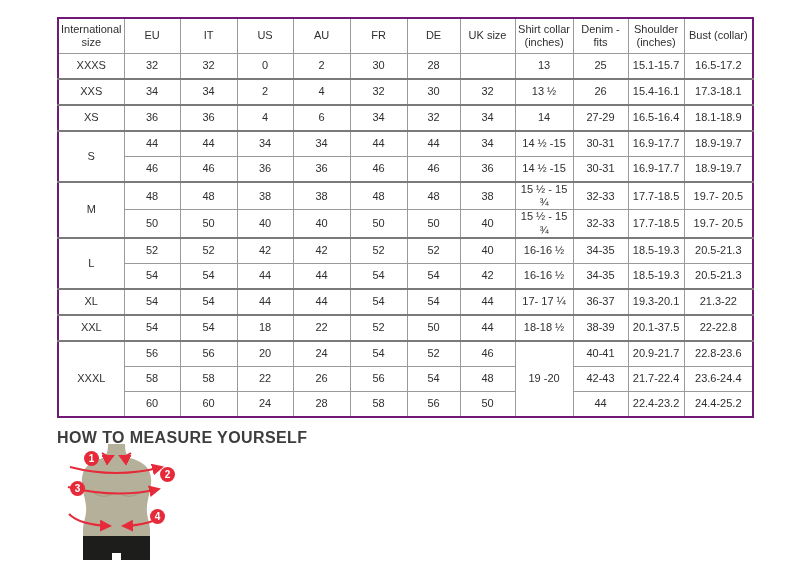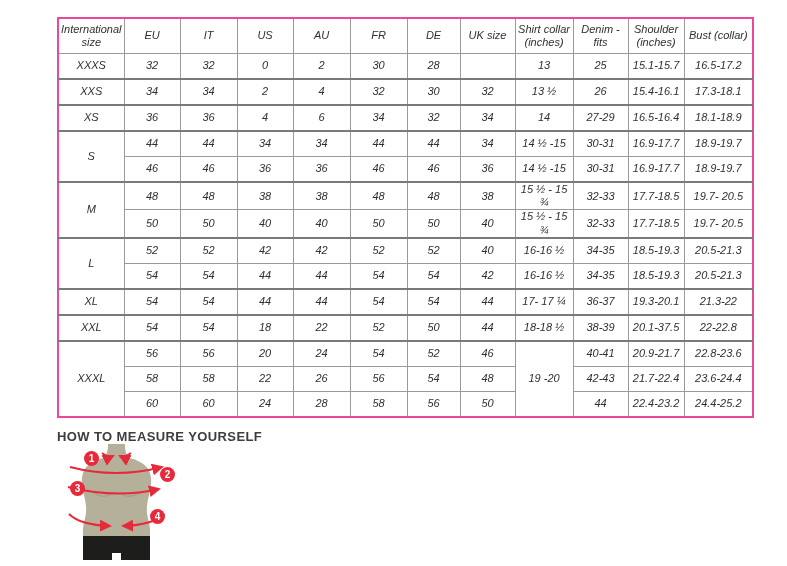--- a/index.html
+++ b/index.html
@@ -1,30 +1,30 @@
 <!DOCTYPE html>
 <html><head>
 <meta charset="utf-8">
 <style>
   html,body{margin:0;padding:0;background:#ffffff;}
   .screen{position:relative;width:787px;height:566px;background:#ffffff;overflow:hidden;
           font-family:"Liberation Sans",sans-serif;}
 
   
   .size-table{position:absolute;left:57px;top:17px;border-collapse:collapse;table-layout:fixed;
-              border:2px solid #ec4899;font-style:italic;}
+              border:2px solid #701a75;}
   .size-table th,.size-table td{border:1px solid #9a9a9a;text-align:center;vertical-align:middle;
               color:#2f2f2f;font-size:11px;line-height:1.2;padding:0 2px;background:#fff;
               overflow:hidden;}
   .size-table th{height:34px;font-weight:normal;}
   .size-table td{height:24px;}
   .size-table tr.gs td{border-top:2px solid #7a7a7a;}
 
   
-  .measure-heading{position:absolute;left:57px;top:429px;font-size:13px;font-weight:bold;
+  .measure-heading{position:absolute;left:57px;top:429px;font-size:16px;font-weight:bold;
               letter-spacing:0.4px;color:#3d3d3d;}
   .measure-list{position:absolute;left:174px;top:443px;}
   .measure-item{font-size:10px;color:#4a4a4a;line-height:21px;white-space:nowrap;}
   .measure-item b{color:#3d3d3d;}
 
   
   .figure-wrap{position:absolute;left:58px;top:443px;width:118px;height:122px;}
   .badge{position:absolute;width:15px;height:15px;border-radius:50%;
          color:#fff;font-size:10px;font-weight:bold;display:flex;align-items:center;
          justify-content:center;box-sizing:border-box;}

